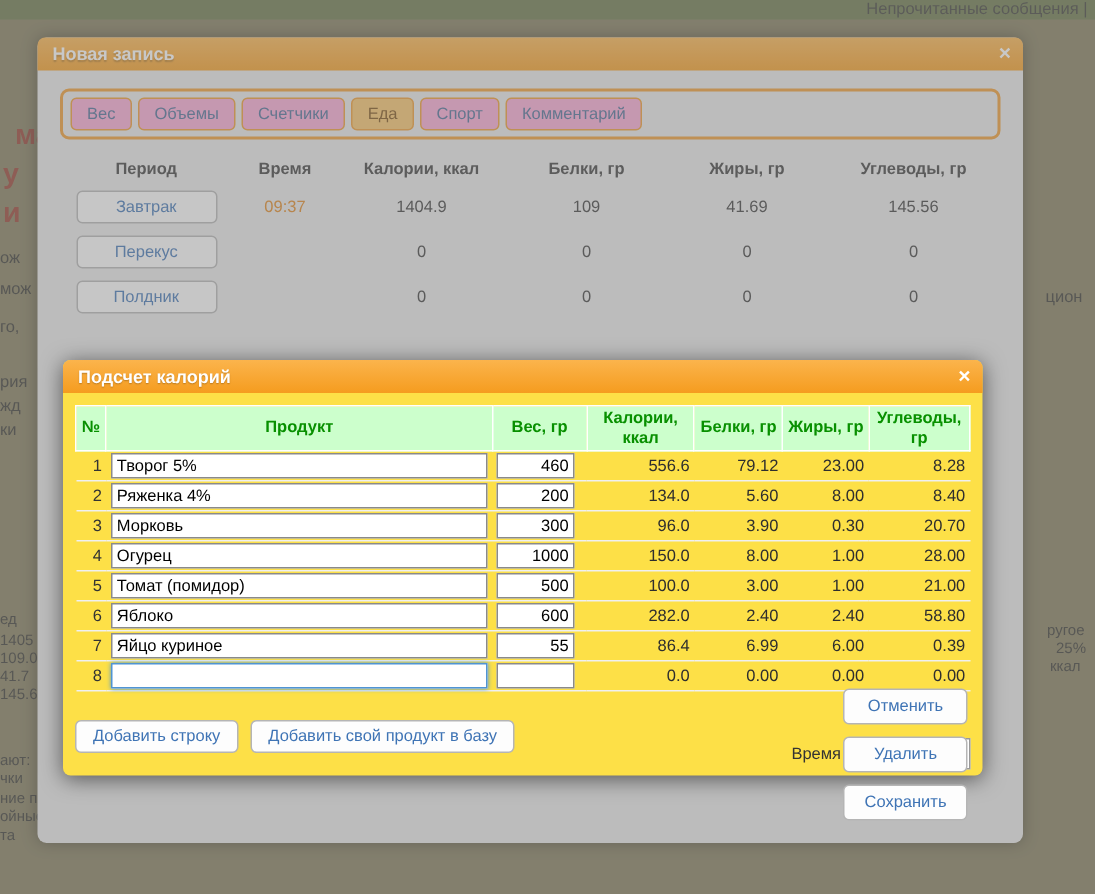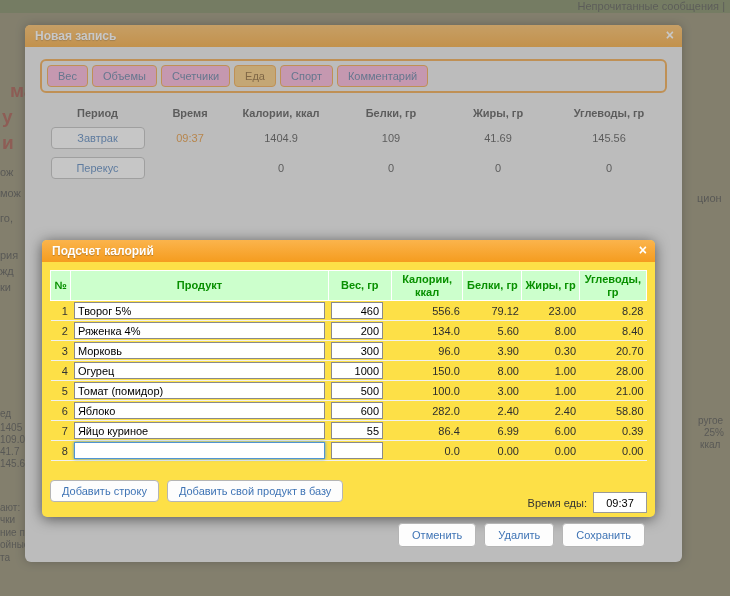--- a/index.html
+++ b/index.html
@@ -57,21 +57,21 @@
     font-size:11px;padding:0 3px;font-family:"Liberation Sans",sans-serif;}
   .p-input.focus{border:1px solid #4f94d4;box-shadow:0 0 3px #4f94d4;outline:none;}
   .w-input{width:52px;box-sizing:border-box;height:17px;border:1px solid #8a8a8a;
     font-size:11px;padding:0 3px;text-align:right;font-family:"Liberation Sans",sans-serif;}
   .t2 tr.total td{background:#ccffcc;color:#047d04;font-weight:bold;border-bottom:none;}
   .t2 tr.total td.label{text-align:left;}
   .table-actions{margin-top:7px;display:flex;align-items:center;gap:8px;}
   .time-box{margin-left:auto;display:flex;align-items:center;gap:6px;font-size:11px;color:#333;margin-top:24px;}
   .time-input{width:48px;height:17px;border:1px solid #999;font-size:11px;text-align:center;
     font-family:"Liberation Sans",sans-serif;}
-  .m2footer{position:absolute;right:10px;bottom:10px;display:flex;gap:8px;}
+  .m2footer{position:absolute;right:10px;bottom:10px;display:flex;gap:8px;flex-direction:column;}
   .m2footer .btn{padding:5px 13px;}
 </style>
 </head>
 <body>
 
 <div class="topbar"></div>
 <div class="topbar-text">Непрочитанные сообщения |</div>
 <div id="bg-fragments">
     <span class="frag red" style="left: 10px; top: 80px;">ма</span>
     <span class="frag red" style="left: 2px; top: 106px;">у</span>
@@ -139,20 +139,28 @@
       <td>145.56</td>
     </tr>
     <tr>
       <td><span class="period-btn">Перекус</span></td>
       <td class="time-val"></td>
       <td>0</td>
       <td>0</td>
       <td>0</td>
       <td>0</td>
     </tr>
+    <tr>
+      <td><span class="period-btn">Полдник</span></td>
+      <td class="time-val"></td>
+      <td>0</td>
+      <td>0</td>
+      <td>0</td>
+      <td>0</td>
+    </tr>
   </tbody>
     </table>
 </div>
 
 <div class="overlay2"></div>
 
 <div class="modal2">
   <div class="mheader">
     <span class="mtitle">Подсчет калорий</span>
     <span class="mclose">×</span>

